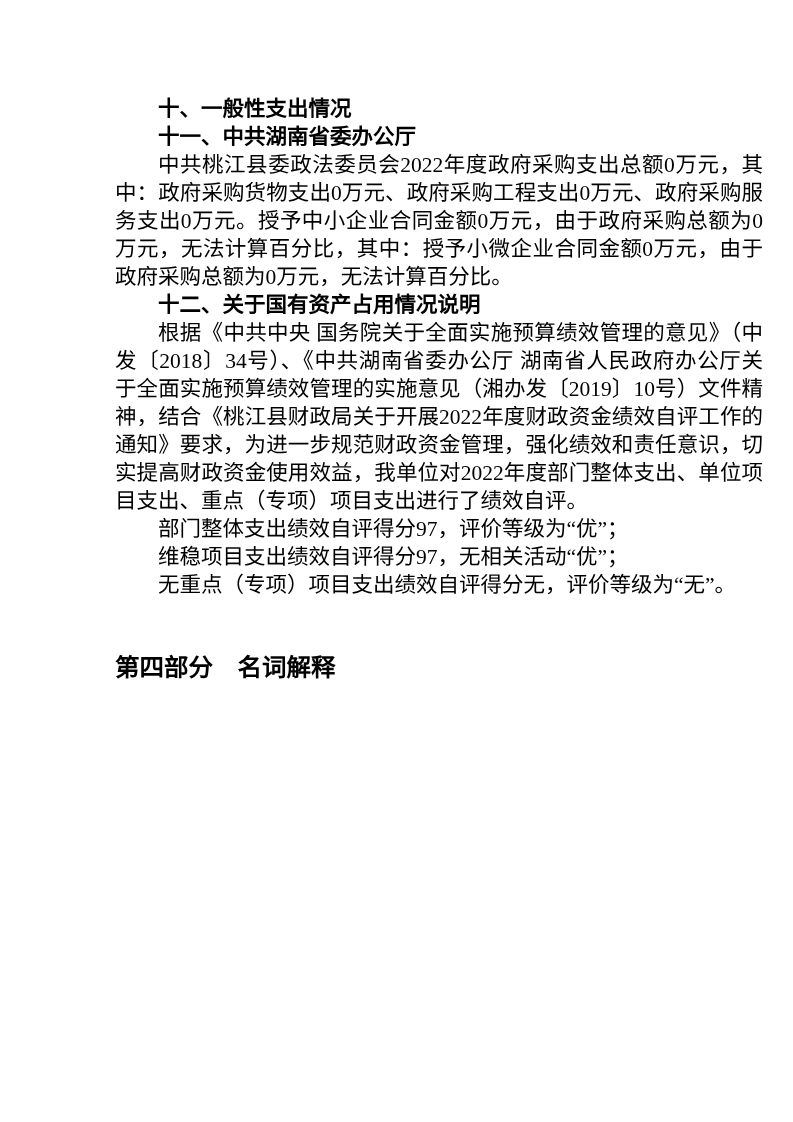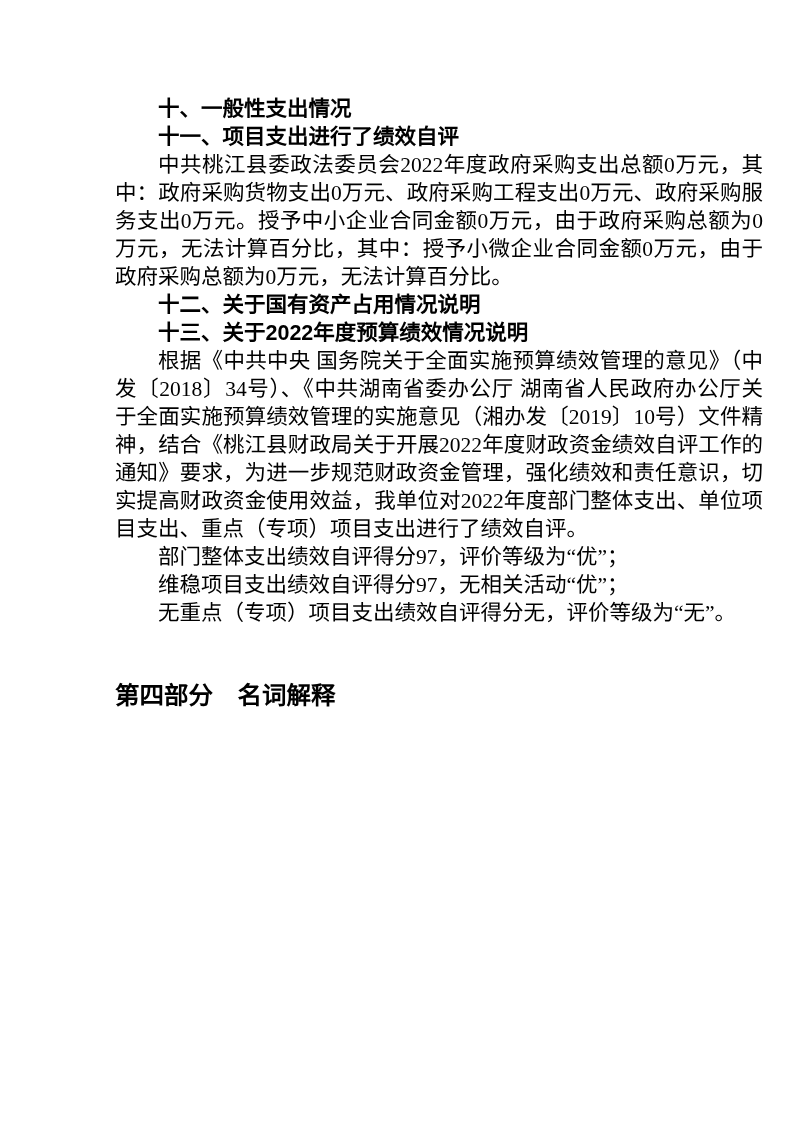--- a/index.html
+++ b/index.html
@@ -55,26 +55,25 @@
   }
 </style>
 </head>
 <body>
 
 <div class="page">
   <div class="content">
 
     <h3 class="section-heading">十、一般性支出情况</h3>
 
-    <h3 class="section-heading">十一、项目支出进行了绩效自评</h3>
+    <h3 class="section-heading">十一、中共湖南省委办公厅</h3>
     <p class="body-text">中共桃江县委政法委员会2022年度政府采购支出总额0万元，其中：政府采购货物支出0万元、政府采购工程支出0万元、政府采购服务支出0万元。授予中小企业合同金额0万元，由于政府采购总额为0万元，无法计算百分比，其中：授予小微企业合同金额0万元，由于政府采购总额为0万元，无法计算百分比。</p>
 
     <h3 class="section-heading">十二、关于国有资产占用情况说明</h3>
 
-    <h3 class="section-heading">十三、关于2022年度预算绩效情况说明</h3>
     <p class="body-text">根据《中共中央 国务院关于全面实施预算绩效管理的意见》（中发〔2018〕34号）、《中共湖南省委办公厅 湖南省人民政府办公厅关于全面实施预算绩效管理的实施意见（湘办发〔2019〕10号）文件精神，结合《桃江县财政局关于开展2022年度财政资金绩效自评工作的通知》要求，为进一步规范财政资金管理，强化绩效和责任意识，切实提高财政资金使用效益，我单位对2022年度部门整体支出、单位项目支出、重点（专项）项目支出进行了绩效自评。</p>
     <p class="body-text">部门整体支出绩效自评得分97，评价等级为“优”；</p>
     <p class="body-text">维稳项目支出绩效自评得分97，无相关活动“优”；</p>
     <p class="body-text">无重点（专项）项目支出绩效自评得分无，评价等级为“无”。</p>
 
     <h2 class="part-heading">第四部分　名词解释</h2>
 
   </div>
 </div>
 

